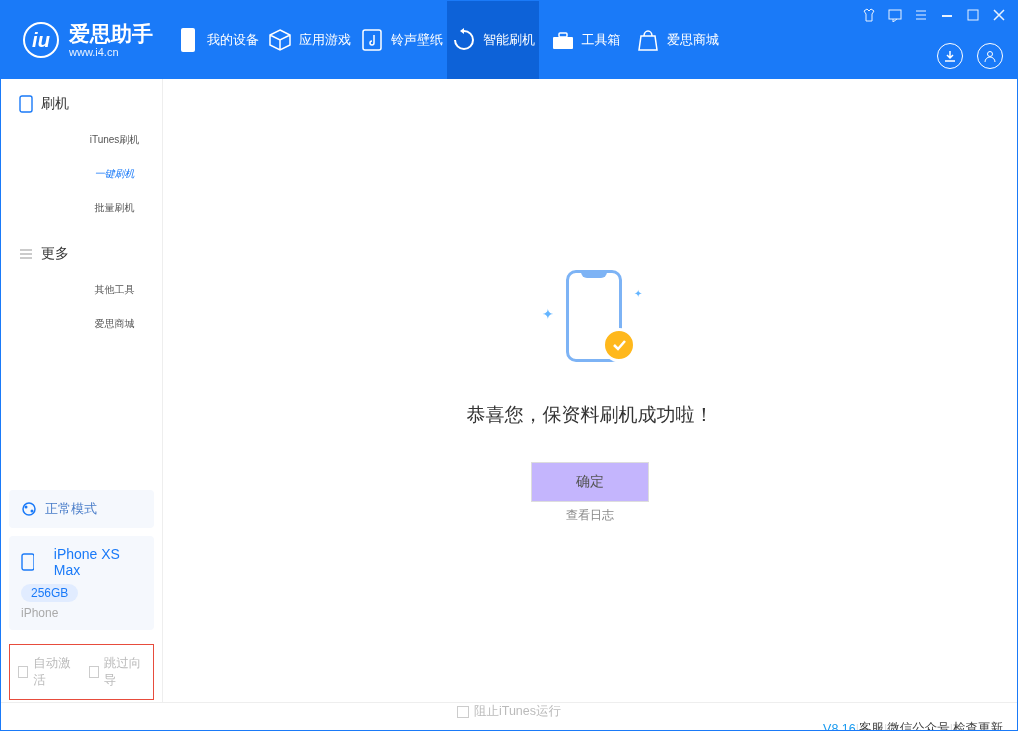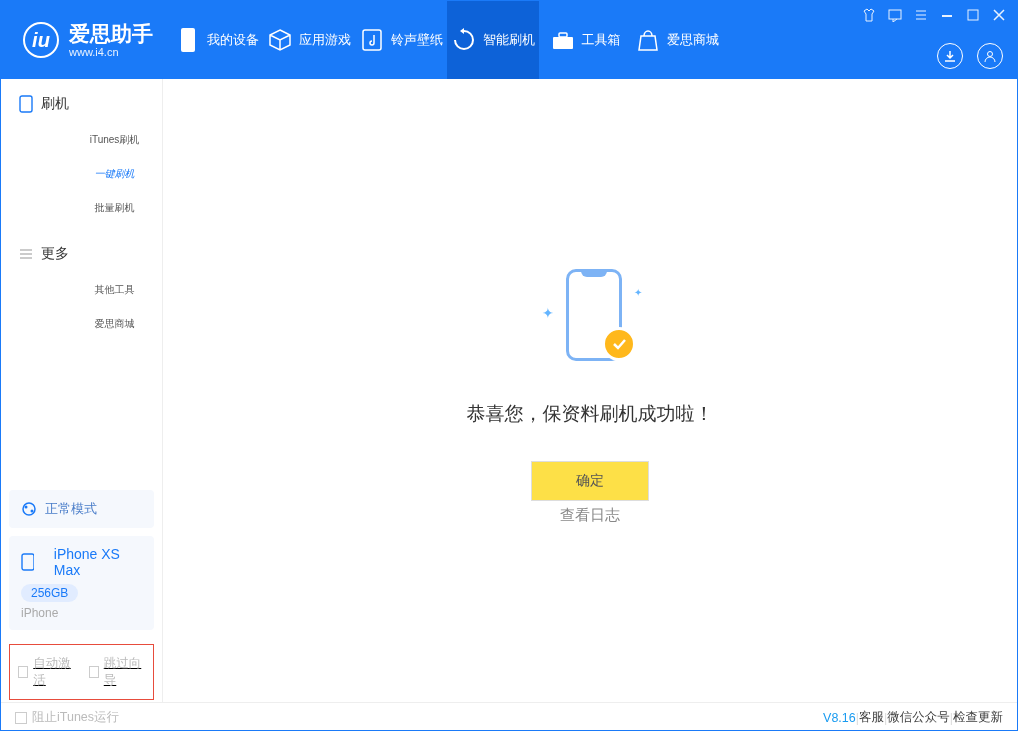--- a/index.html
+++ b/index.html
@@ -22,35 +22,35 @@
     .side-group { padding: 16px 0 4px 0; }
     .side-head { display:flex; align-items:center; padding: 0 18px 10px; font-size:14px; color:#333; font-weight:500; gap:8px;}
     .side-item { padding: 10px 0 10px 66px; font-size:10px; color:#555; cursor:pointer;text-align:center; }
     .side-item.active { color:#1a7af8;font-style:italic; }
     .dev-panel { margin: 6px 8px; }
     .dev-row { background:#f5f8fd; border-radius:4px; padding:10px 12px; display:flex; align-items:center; gap:8px; font-size:13px; color:#4a7dc9; margin-bottom:8px;}
     .dev-row.detail{display:block;color:#333;}
     .dev-name{color:#1a7af8;font-weight:500;font-size:14px;margin-bottom:6px;display:flex;align-items:center;gap:20px;}
     .dev-cap{display:inline-block;background:#e1ecff;color:#1a7af8;border-radius:10px;padding:2px 10px;font-size:12px;margin-bottom:4px;}
     .dev-line{color:#aaa;font-size:12px;}
-    .bot-chk { border:1.5px solid #e74c3c; margin: auto 8px 2px; padding: 10px 8px; display:flex; gap:14px;text-decoration:underline;}
+    .bot-chk { border:1.5px solid #e74c3c; margin: auto 8px 2px; padding: 10px 8px; display:flex; gap:14px;}
     .chk { display:flex;align-items:center;gap:5px;font-size:12.5px;color:#bbb;}
     .chk-box{width:12px;height:12px;border:1px solid #ccc;}
     .main { flex:1; display:flex; flex-direction:column; align-items:center; justify-content:center; }
     .phone-ill { position:relative; width:120px; height:120px; margin-bottom:24px;}
     .phone-body{position:absolute;left:36px;top:12px;width:56px;height:92px;border:3px solid #7db3f5;border-radius:10px;background:#fff;}
     .phone-body::before{content:"";position:absolute;top:-3px;left:12px;right:12px;height:8px;background:#7db3f5;border-radius:0 0 6px 6px;}
     .check-badge{position:absolute;left:72px;top:70px;width:34px;height:34px;background:#ffb81c;border-radius:50%;border:3px solid #fff;display:flex;align-items:center;justify-content:center;}
     .sparkle{position:absolute;color:#64b5ff;}
     .sparkle.s1{left:12px;top:48px;font-size:14px;}
     .sparkle.s2{left:104px;top:30px;font-size:10px;}
     .main-msg{font-size:19px;color:#333;margin-bottom:34px;}
-    .btn{border:1px solid #ddd;background:#fde047;padding:10px 44px;font-size:14px;color:#555;cursor:pointer;margin-bottom:5px;}
-    .link{color:#888;font-size:15px;cursor:pointer;}
-    .footer{height:30px;border-top:1px solid #eee;display:flex;align-items:center;padding:0 14px;font-size:12.5px;color:#999;}
+    .btn{border:1px solid #ddd;background:#c4b5fd;padding:10px 44px;font-size:14px;color:#555;cursor:pointer;margin-bottom:5px;}
+    .link{color:#888;font-size:12px;cursor:pointer;}
+    .footer{height:30px;border-top:1px solid #eee;display:flex;align-items:center;padding:0 14px;font-size:12.5px;color:#999;flex-direction:column;}
     .footer .chk-box{border-color:#ccc;}
     .footer .right{margin-left:auto;display:flex;align-items:center;gap:0;}
     .foot-link{color:#404040;cursor:pointer;}
     .ver{color:#1a9bf0;}
     .divider{color:#ddd;}
   </style>
 </head>
 <body>
 
 <div class="header">

